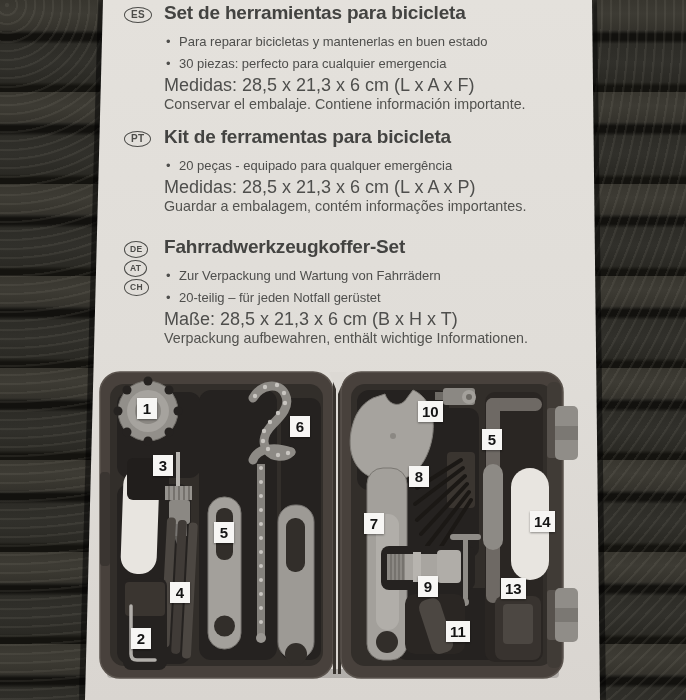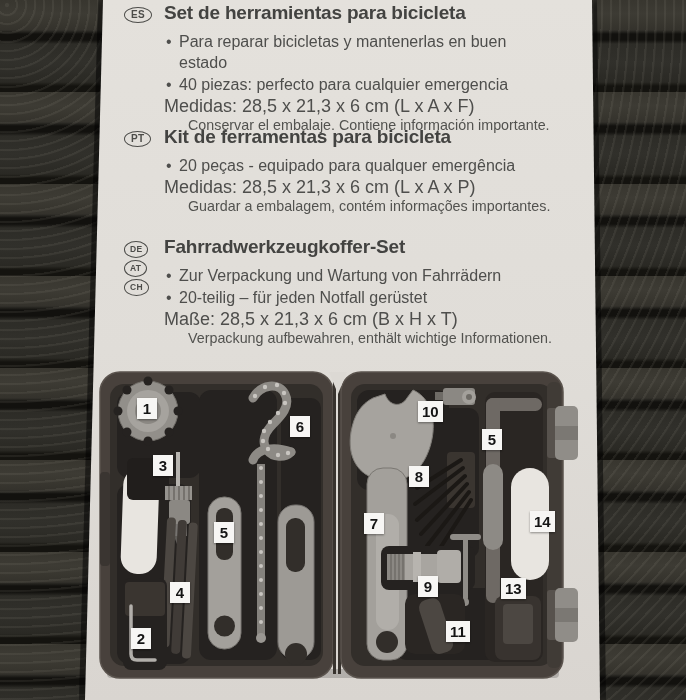--- a/index.html
+++ b/index.html
@@ -31,25 +31,25 @@
   .sec-de{top:236px;}
   .badge-col{position:absolute;left:8px;top:5px;display:flex;flex-direction:column;gap:2px;align-items:flex-start;}
   .badge{
     display:inline-block;border:1.5px solid #4c4c49;border-radius:50%;
     padding:1px 6px;font-size:10px;font-weight:bold;color:#4c4c49;line-height:12px;
     letter-spacing:0.3px;
   }
   .badge.small{font-size:8.5px;padding:2px 5px;line-height:11px;}
   .text-col{position:absolute;left:48px;top:0;width:426px;}
   .title{font-size:19px;font-weight:bold;color:#434341;margin:0 0 7px 0;letter-spacing:-0.2px;}
-  .bullet{font-size:16px;color:#4e4e4c;line-height:21px;margin-bottom:1px;padding-left:15px;position:relative;}
+  .bullet{font-size:13px;color:#4e4e4c;line-height:21px;margin-bottom:1px;padding-left:15px;position:relative;}
   .bullet::before{content:"•";position:absolute;left:2px;}
   .w-limit{max-width:335px;}
   .dims{font-size:18px;color:#4e4e4c;line-height:19px;margin-top:2px;}
-  .note{font-size:14.3px;color:#52524f;line-height:19px;margin-left:24px;}
+  .note{font-size:14.3px;color:#52524f;line-height:19px;}
   .case-photo{position:absolute;left:95px;top:368px;}
   .tool-num{
     position:absolute;min-width:12px;height:21px;line-height:21px;
     padding:0 4px;text-align:center;
     background:#f7f6f4;color:#141414;font-size:15px;font-weight:bold;
     box-shadow:0 1px 2px rgba(0,0,0,0.4);
   }
 </style>
 </head>
 <body>
@@ -58,21 +58,21 @@
   <div class="card-shadow"></div>
   <div class="card">
 
     <div class="section sec-es">
       <div class="badge-col">
         <span class="badge">ES</span>
       </div>
       <div class="text-col">
         <h2 class="title">Set de herramientas para bicicleta</h2>
         <div class="bullet w-limit">Para reparar bicicletas y mantenerlas en buen estado</div>
-        <div class="bullet">40 piezas: perfecto para cualquier emergencia</div>
+        <div class="bullet">30 piezas: perfecto para cualquier emergencia</div>
         <div class="dims">Medidas: 28,5 x 21,3 x 6 cm (L x A x F)</div>
         <div class="note">Conservar el embalaje. Contiene información importante.</div>
       </div>
     </div>
 
     <div class="section sec-pt">
       <div class="badge-col">
         <span class="badge">PT</span>
       </div>
       <div class="text-col">

